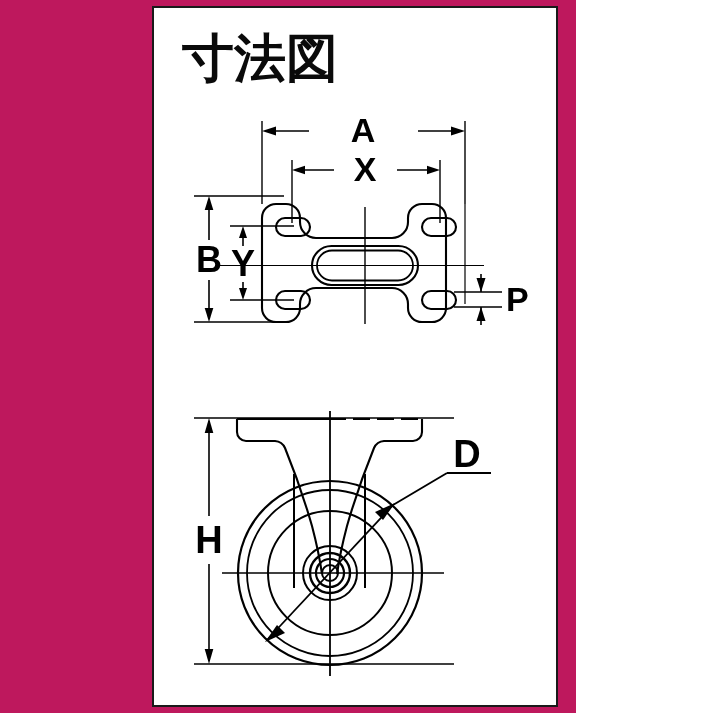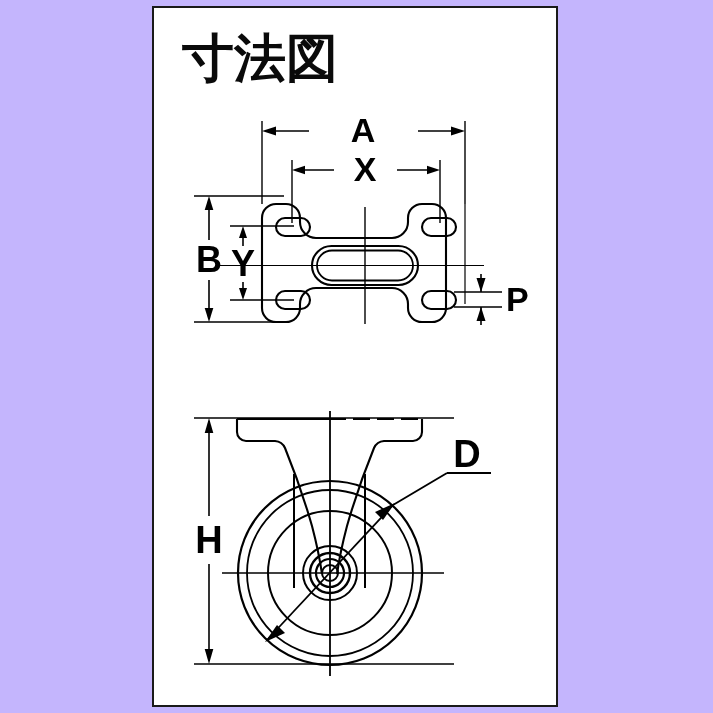--- a/index.html
+++ b/index.html
@@ -8,23 +8,23 @@
     background: #ffffff;
   }
   body {
     width: 713px;
     height: 713px;
     font-family: "Liberation Sans", sans-serif;
     overflow: hidden;
   }
   #page {
     position: relative;
-    width: 713px;
+    width: 576px;
     height: 713px;
-    background: #c4b5fd;
+    background: #be185d;
   }
   #drawing-frame {
     position: absolute;
     left: 152px;
     top: 6px;
     width: 406px;
     height: 701px;
     background: #ffffff;
     border: 2px solid #1a1a1a;
     box-sizing: border-box;

